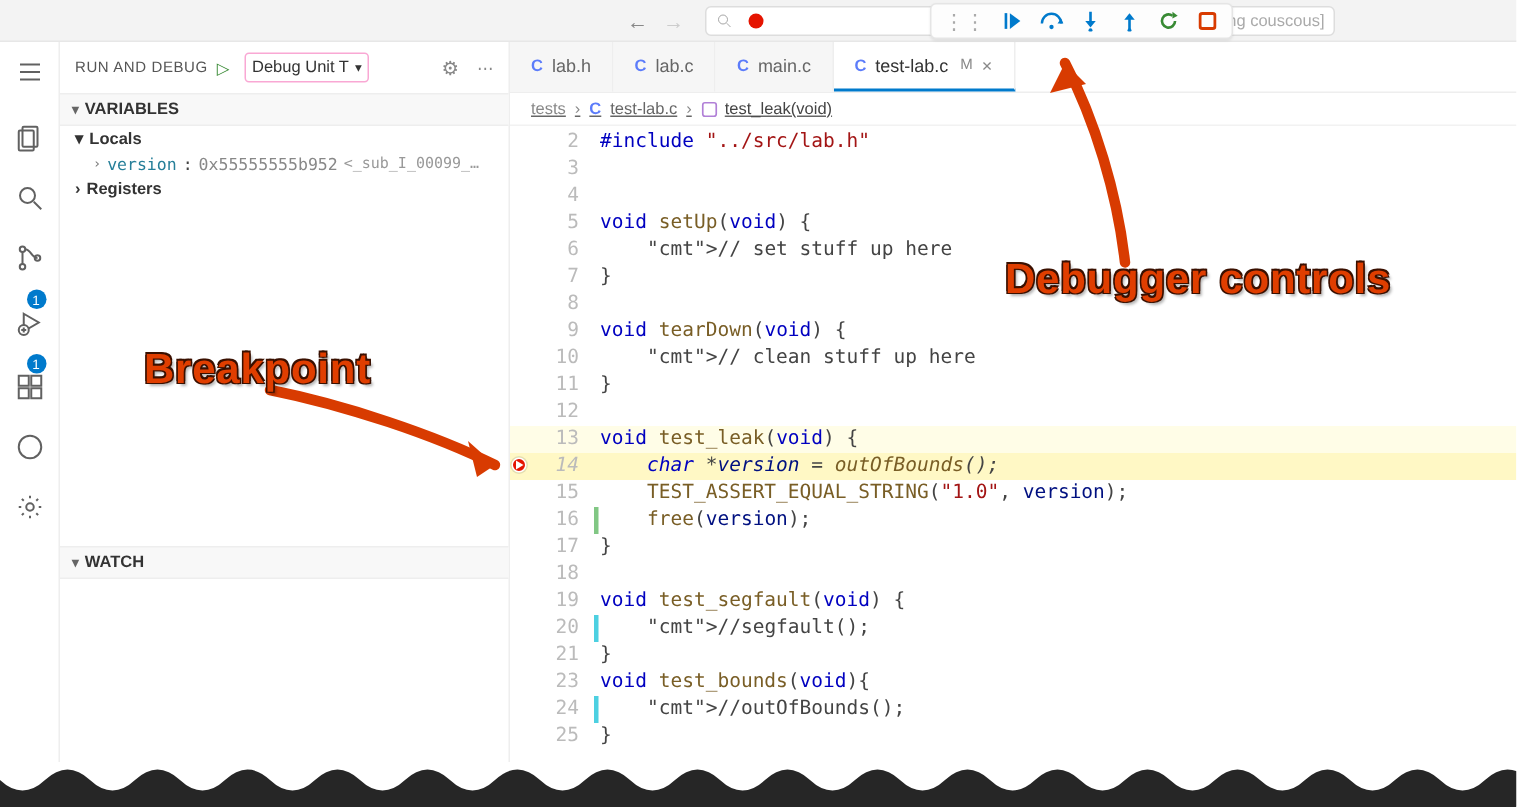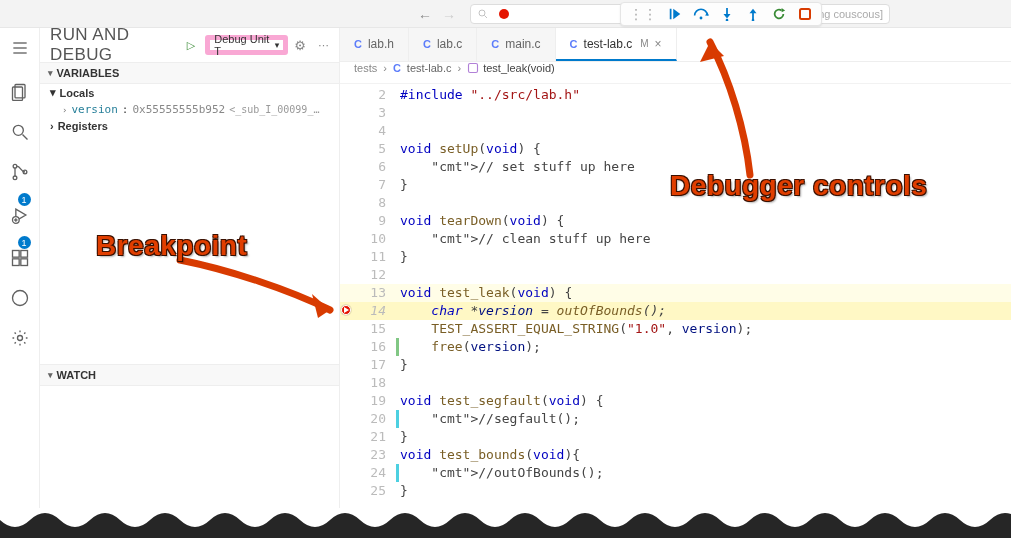--- a/index.html
+++ b/index.html
@@ -92,25 +92,25 @@
     font-size: 11px;
   }
   .sidebar-header {
     height: 34px;
     display: flex;
     align-items: center;
     padding: 0 10px;
     gap: 6px;
     color: #555;
   }
-  .sidebar-header .title { font-size:17px; letter-spacing:0.4px; color:#555;}
+  .sidebar-header .title { font-size:10px; letter-spacing:0.4px; color:#555;}
   .launch-select {
     margin-left: 4px;
     height: 20px;
-    border:5px solid #f9a8d4;
+    border:1px solid #f9a8d4;
     border-radius:3px;
     font-size:11px;
     padding: 0 4px;
     display:flex;align-items:center;gap:4px;
     color:#333;
   }
   .play-icon { color:#388a34;}
   .gear { margin-left:auto; color:#888; font-size:13px;}
   .section-head {
     height: 22px;
@@ -133,21 +133,21 @@
   .watch-area{flex:1;}
   .watch-spacer{height:230px;} 
   
   .editor-area { flex:1; display:flex; flex-direction:column; }
   .tabs { height:34px; display:flex; align-items:flex-end; border-bottom:1px solid #eee; font-size:12px;}
   .tab { height:34px; padding:0 14px; display:flex;align-items:center;gap:6px; color:#666; border-right:1px solid #eee; background:#f6f6f6;}
   .tab.active{ background:#fff; border-top:1px solid #fff; color:#333; border-bottom:2px solid #007acc;}
   .tab .lang-badge{ font-weight:600; color:#5c7cfa; font-size:11px;}
   .tab .mod { color:#888; font-size:10px; margin-left:2px;}
   .tab .close { color:#888; font-size:12px;}
-  .breadcrumbs { height:22px; display:flex;align-items:flex-start; gap:6px; padding:0 14px; font-size:11px; color:#666; border-bottom:1px solid #f2f2f2;}
+  .breadcrumbs { height:22px; display:flex;align-items:center; gap:6px; padding:0 14px; font-size:11px; color:#666; border-bottom:1px solid #f2f2f2;text-decoration:underline;}
   .breadcrumbs .subtle{color:#888;}
   .breadcrumbs .fn{color:#444;display:flex;align-items:center;gap:4px;}
   .code {
     flex:1;
     font-family: Menlo, Consolas, monospace;
     font-size: 13px;
     line-height: 18px;
     overflow:hidden;
     padding-top:2px;
   }

